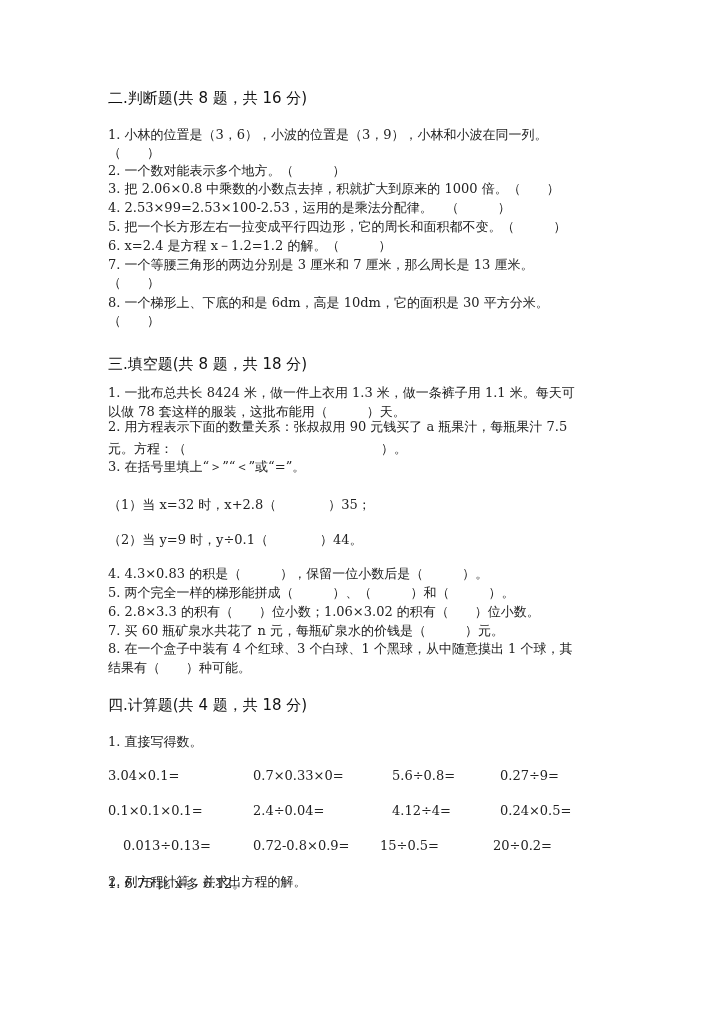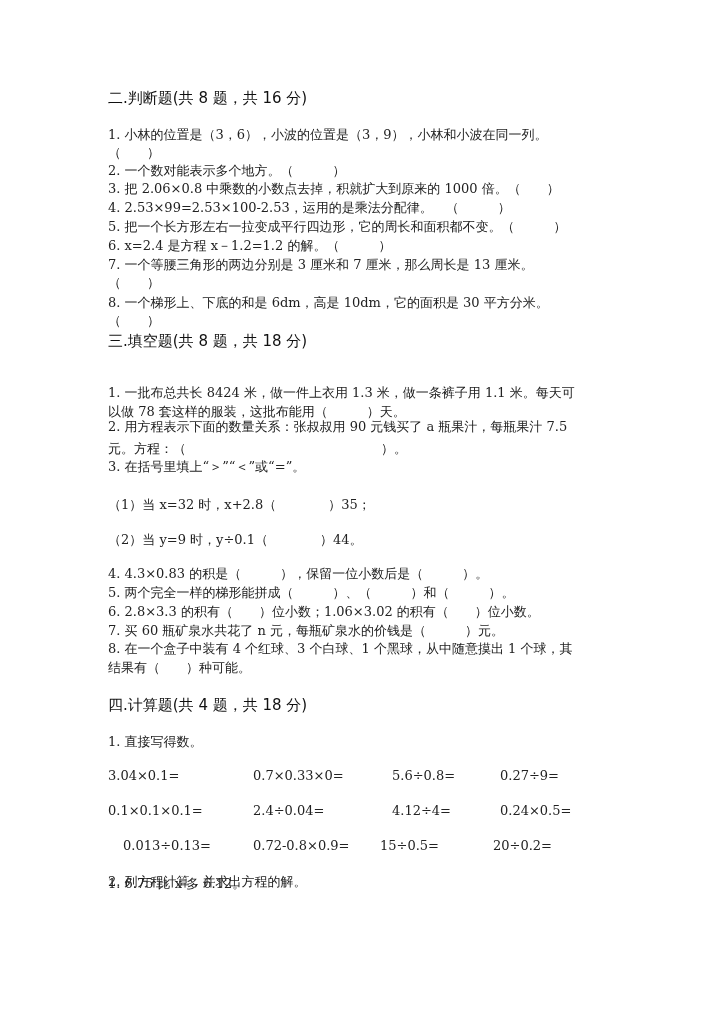--- a/index.html
+++ b/index.html
@@ -21,21 +21,21 @@
   <div class="line" style="top:200px">4. 2.53×99=2.53×100-2.53，运用的是乘法分配律。　（　　　）</div>
   <div class="line" style="top:219px">5. 把一个长方形左右一拉变成平行四边形，它的周长和面积都不变。（　　　）</div>
   <div class="line" style="top:238px">6. x=2.4 是方程 x－1.2=1.2 的解。（　　　）</div>
   <div class="line" style="top:257px">7. 一个等腰三角形的两边分别是 3 厘米和 7 厘米，那么周长是 13 厘米。</div>
   <div class="line" style="top:275px">（　　）</div>
   <div class="line" style="top:295px">8. 一个梯形上、下底的和是 6dm，高是 10dm，它的面积是 30 平方分米。</div>
   <div class="line" style="top:313px">（　　）</div>
 </div>
 
 <div>
-  <div class="line h" style="top:333px">三.填空题(共 8 题，共 18 分)</div>
+  <div class="line h" style="top:356px">三.填空题(共 8 题，共 18 分)</div>
   <div class="line" style="top:385px">1. 一批布总共长 8424 米，做一件上衣用 1.3 米，做一条裤子用 1.1 米。每天可</div>
   <div class="line" style="top:404px">以做 78 套这样的服装，这批布能用（　　　）天。</div>
   <div class="line" style="top:419px">2. 用方程表示下面的数量关系：张叔叔用 90 元钱买了 a 瓶果汁，每瓶果汁 7.5</div>
   <div class="line" style="top:441px">元。方程：（　　　　　　　　　　　　　　　）。</div>
   <div class="line" style="top:459px">3. 在括号里填上“＞”“＜”或“=”。</div>
   <div class="line" style="top:497px">（1）当 x=32 时，x+2.8（　　　　）35；</div>
   <div class="line" style="top:532px">（2）当 y=9 时，y÷0.1（　　　　）44。</div>
   <div class="line" style="top:566px">4. 4.3×0.83 的积是（　　　），保留一位小数后是（　　　）。</div>
   <div class="line" style="top:585px">5. 两个完全一样的梯形能拼成（　　　）、（　　　）和（　　　）。</div>
   <div class="line" style="top:604px">6. 2.8×3.3 的积有（　　）位小数；1.06×3.02 的积有（　　）位小数。</div>

